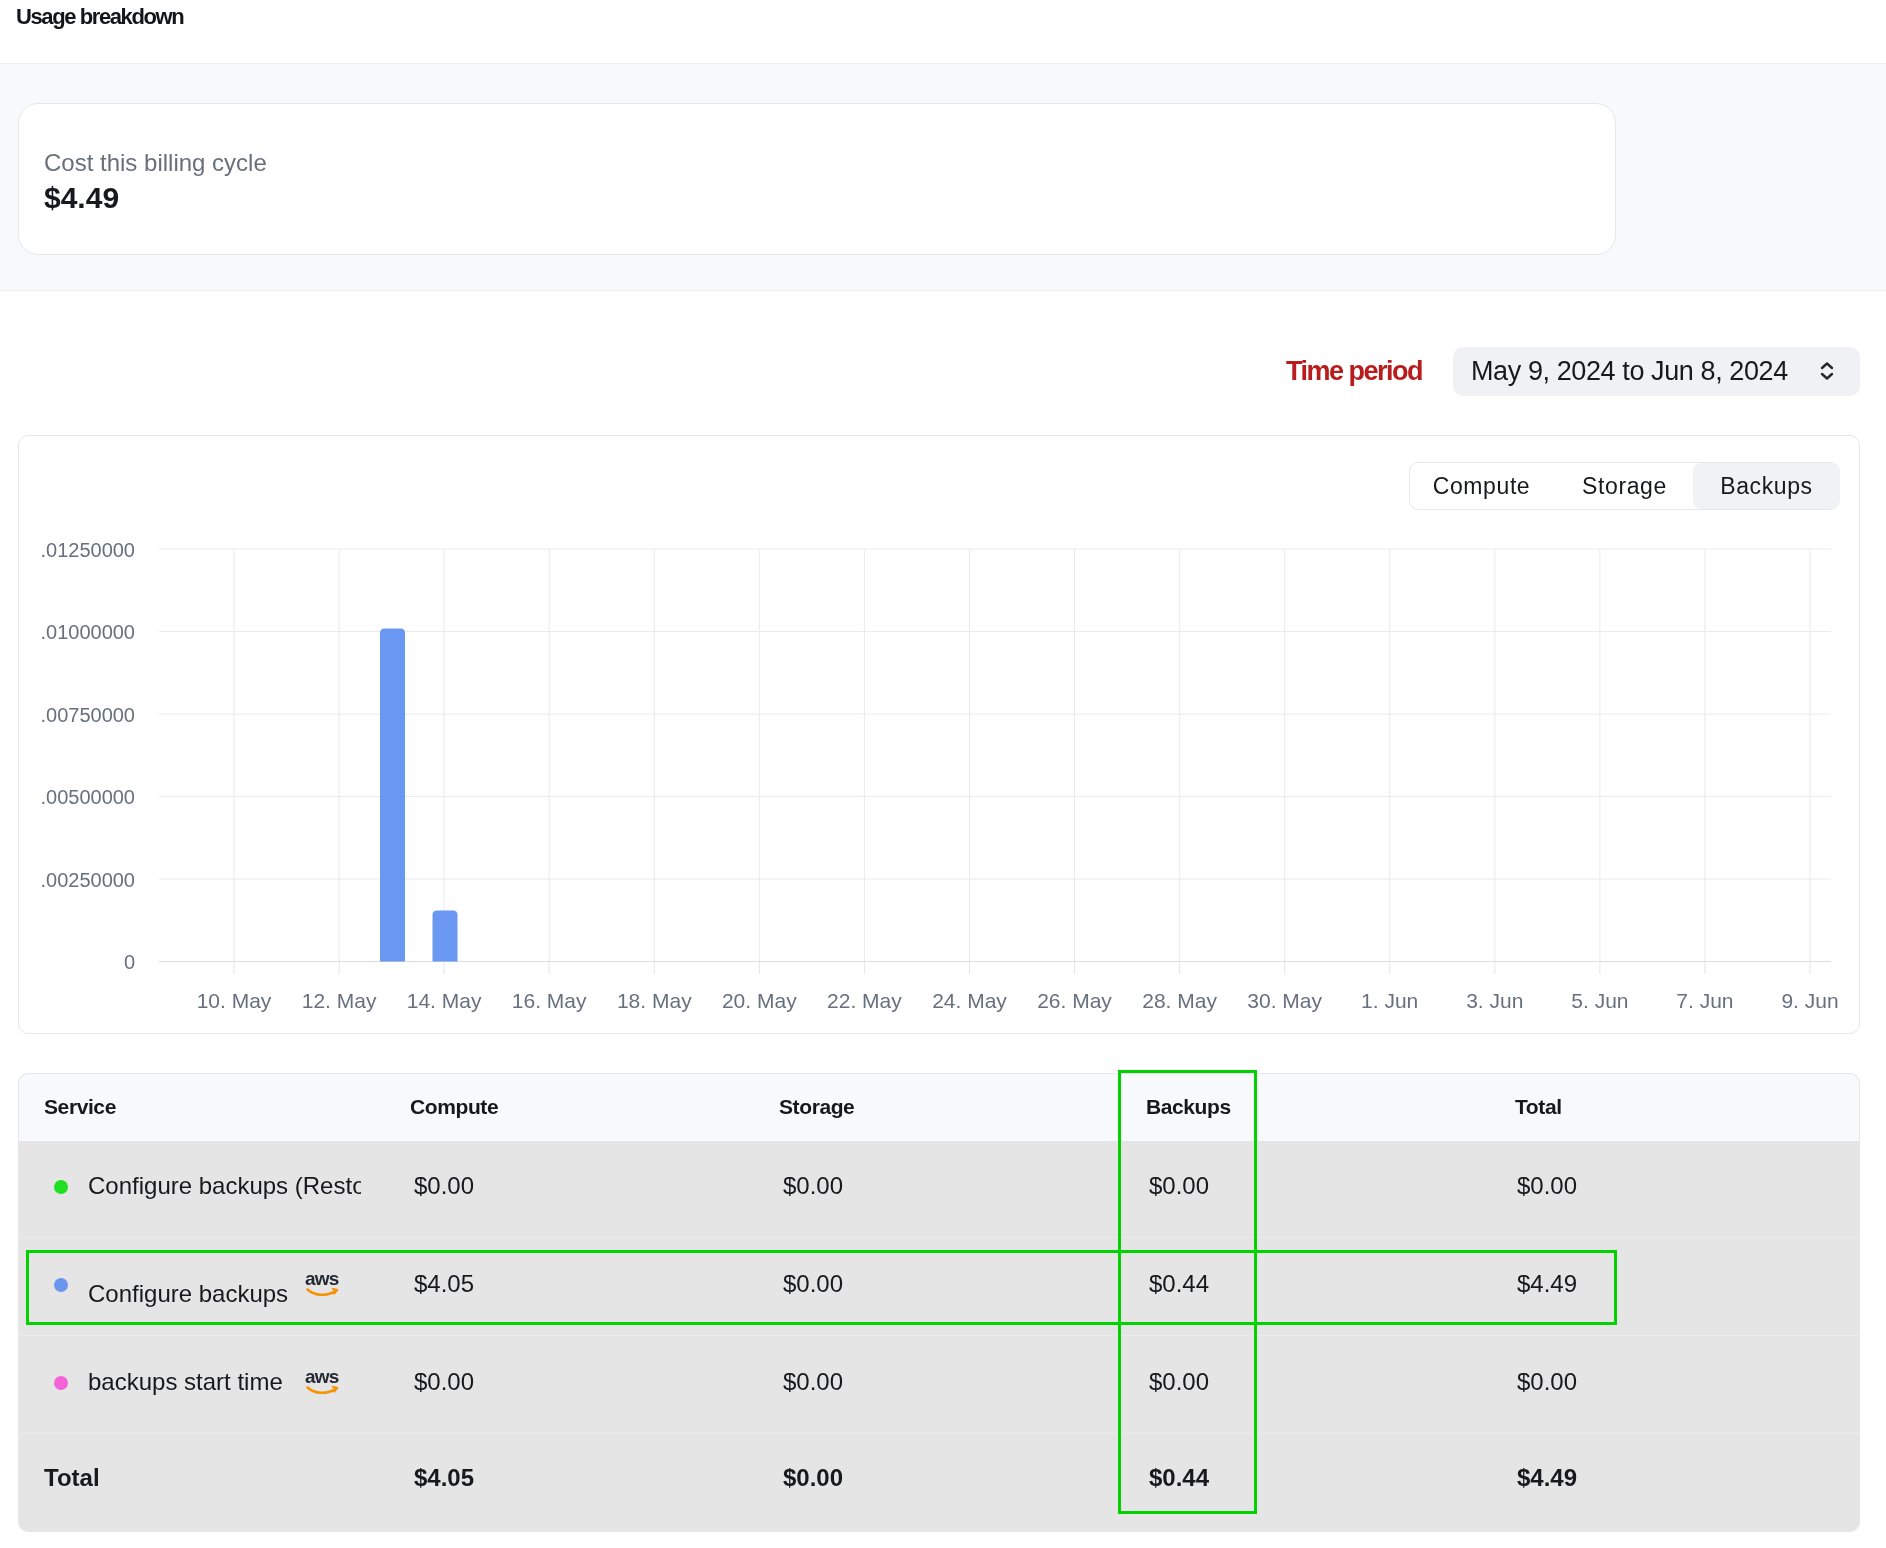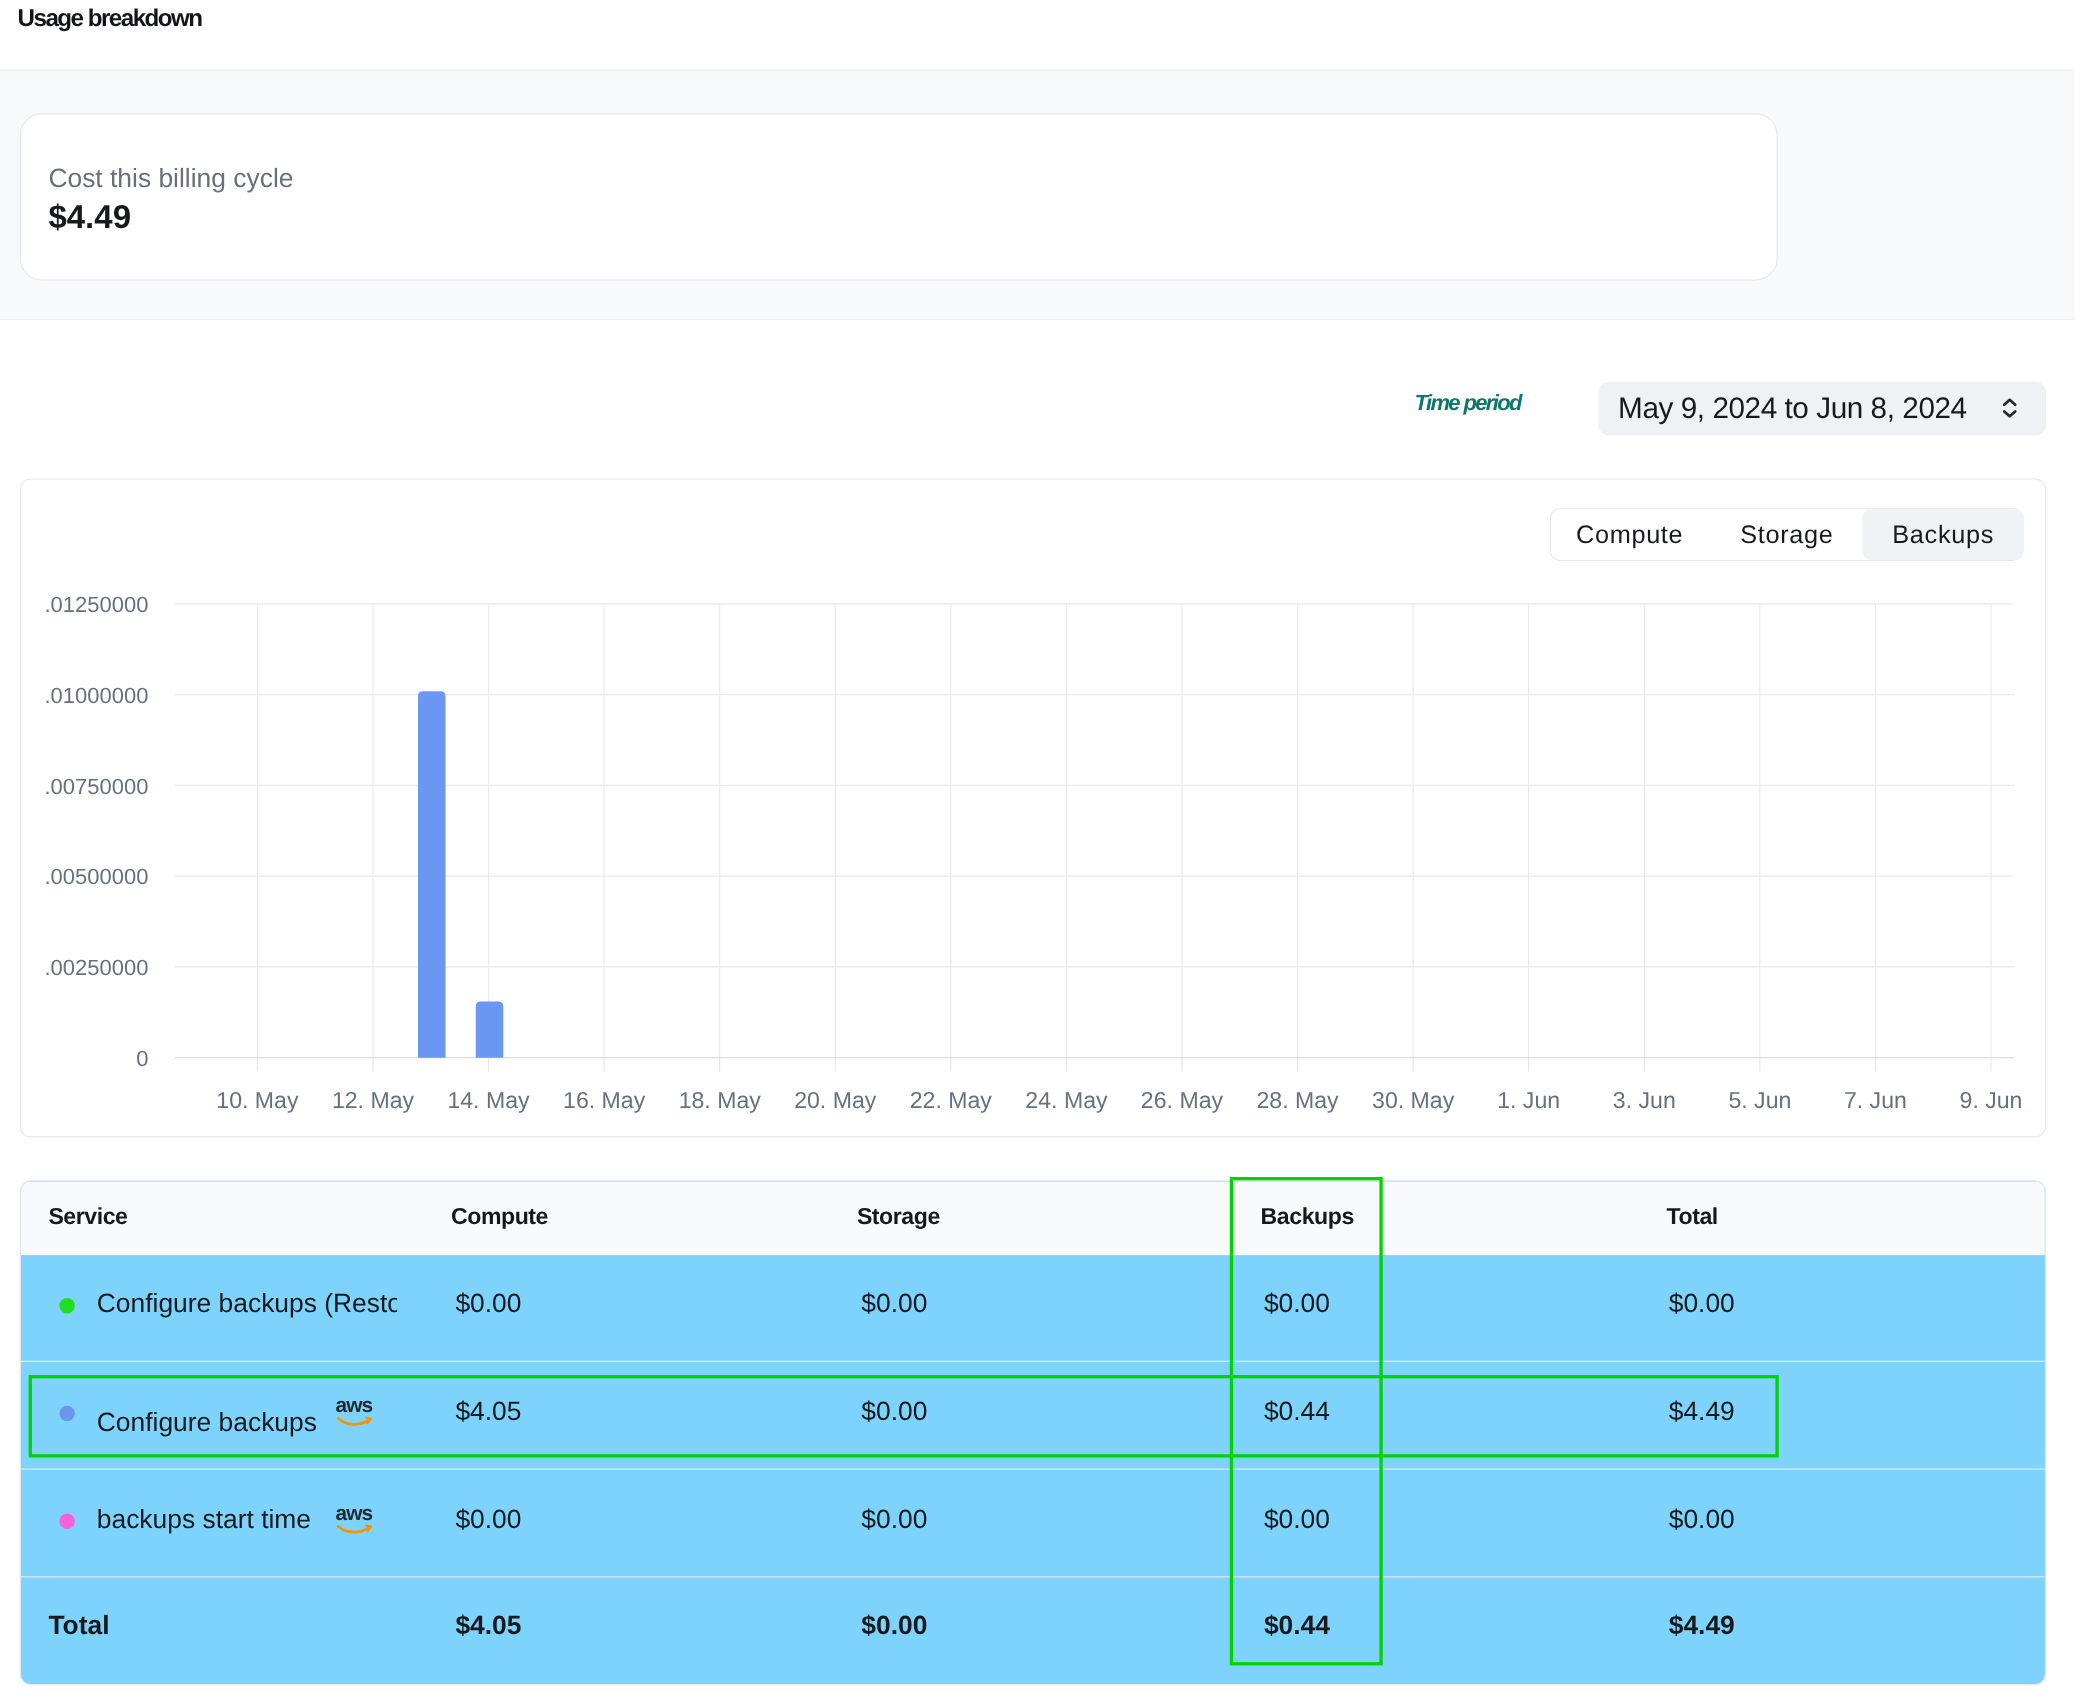--- a/index.html
+++ b/index.html
@@ -11,21 +11,21 @@
 
 <div class="abs" style="left:16px;top:4px;font-size:22px;font-weight:700;letter-spacing:-1.4px;color:#131619;">Usage breakdown</div>
 
 <div class="abs" style="left:0;top:63px;width:1886px;height:228px;background:#f8f9fa;border-top:1px solid #eceef1;border-bottom:1px solid #eceef1;"></div>
 
 <div class="abs" style="left:18px;top:103px;width:1598px;height:152px;background:#fff;border:1px solid #e5e7eb;border-radius:20px;">
   <div class="abs" style="left:25px;top:45px;font-size:24px;color:#68707c;">Cost this billing cycle</div>
   <div class="abs" style="left:25px;top:77px;font-size:30px;font-weight:700;color:#17191c;">$4.49</div>
 </div>
 
-<div class="abs" style="left:1286px;top:356px;font-size:20px;font-weight:700;letter-spacing:-1.5px;color:#0f766e;font-style:italic;">Time period</div>
+<div class="abs" style="left:1286px;top:356px;font-size:27px;font-weight:700;letter-spacing:-1.5px;color:#b91c1c;">Time period</div>
 <div class="abs" style="left:1453px;top:347px;width:407px;height:49px;background:#f0f1f4;border-radius:10px;">
   <div class="abs" style="left:18px;top:9px;font-size:27px;letter-spacing:-0.4px;color:#17191c;">May 9, 2024 to Jun 8, 2024</div>
   <svg class="abs" style="left:363px;top:14px;" width="22" height="20" viewBox="0 0 22 20">
     <path d="M6 7 L11 2.5 L16 7" fill="none" stroke="#24282d" stroke-width="2.4" stroke-linecap="round" stroke-linejoin="round"></path>
     <path d="M6 13 L11 17.5 L16 13" fill="none" stroke="#24282d" stroke-width="2.4" stroke-linecap="round" stroke-linejoin="round"></path>
   </svg>
 </div>
 
 <div class="abs" style="left:18px;top:435px;width:1842px;height:599px;background:#fff;border:1px solid #e5e7eb;border-radius:10px;overflow:hidden;">
 
@@ -111,21 +111,21 @@
       <text x="1265.7" y="571.5">30. May</text>
       <text x="1370.7" y="571.5">1. Jun</text>
       <text x="1475.8" y="571.5">3. Jun</text>
       <text x="1580.9" y="571.5">5. Jun</text>
       <text x="1685.9" y="571.5">7. Jun</text>
       <text x="1791" y="571.5">9. Jun</text>
     </g>
   </svg>
 </div>
 
-<div class="abs" style="left:18px;top:1073px;width:1842px;height:459px;background:#7dd3fc;border:1px solid #e5e7eb;border-radius:10px;overflow:hidden;text-decoration:underline;">
+<div class="abs" style="left:18px;top:1073px;width:1842px;height:459px;background:#e5e5e5;border:1px solid #e5e7eb;border-radius:10px;overflow:hidden;text-decoration:underline;">
   <div class="abs" style="left:0;top:0;width:1840px;height:67px;background:#f8f9fb;"></div>
 
   <div class="abs" style="left:25px;top:21px;font-size:21px;font-weight:600;letter-spacing:-0.4px;color:#16181b;">Service</div>
   <div class="abs" style="left:391px;top:21px;font-size:21px;font-weight:600;letter-spacing:-0.4px;color:#16181b;">Compute</div>
   <div class="abs" style="left:760px;top:21px;font-size:21px;font-weight:600;letter-spacing:-0.4px;color:#16181b;">Storage</div>
   <div class="abs" style="left:1127px;top:21px;font-size:21px;font-weight:600;letter-spacing:-0.4px;color:#16181b;">Backups</div>
   <div class="abs" style="left:1496px;top:21px;font-size:21px;font-weight:600;letter-spacing:-0.4px;color:#16181b;">Total</div>
 
   <div class="abs" style="left:0;top:163px;width:1840px;height:1px;background:#e9ebee;"></div>
   <div class="abs" style="left:0;top:261px;width:1840px;height:1px;background:#e9ebee;"></div>

